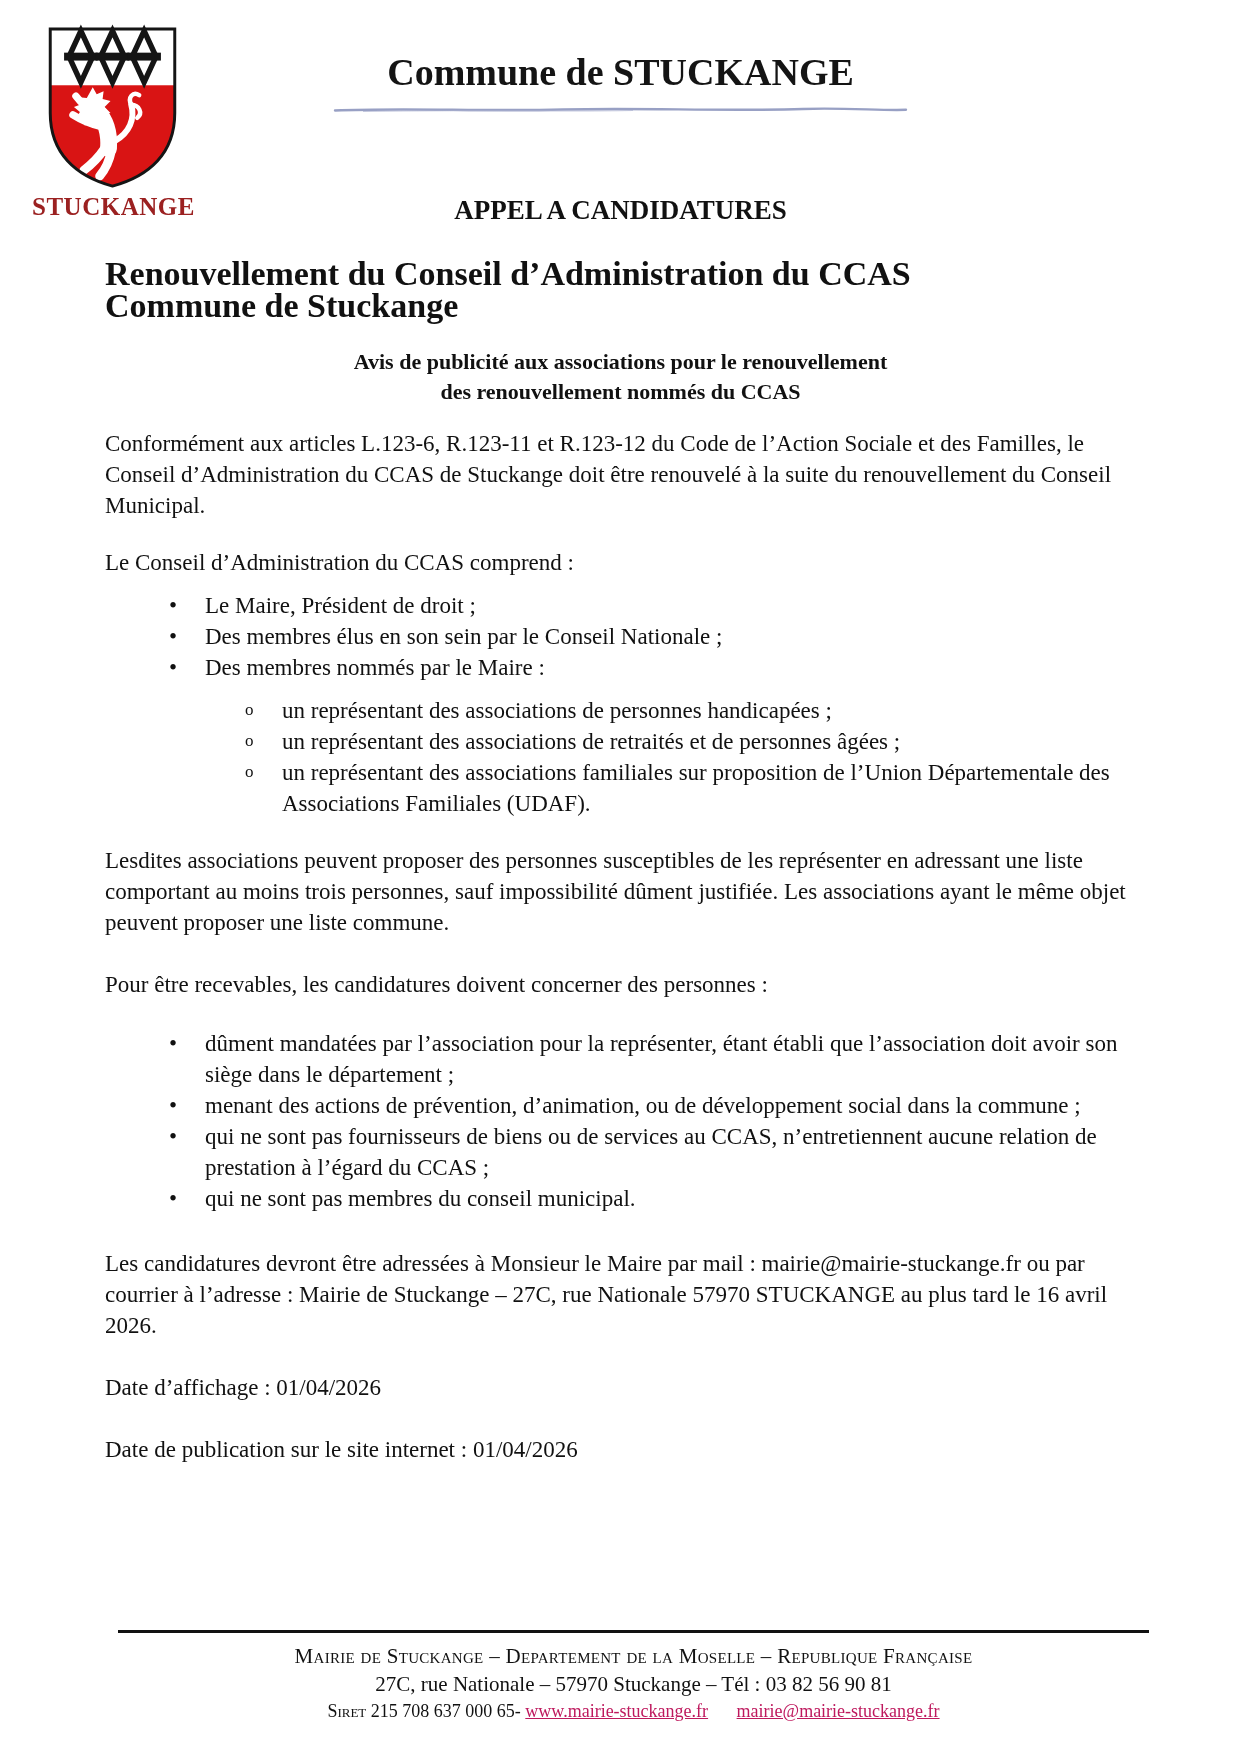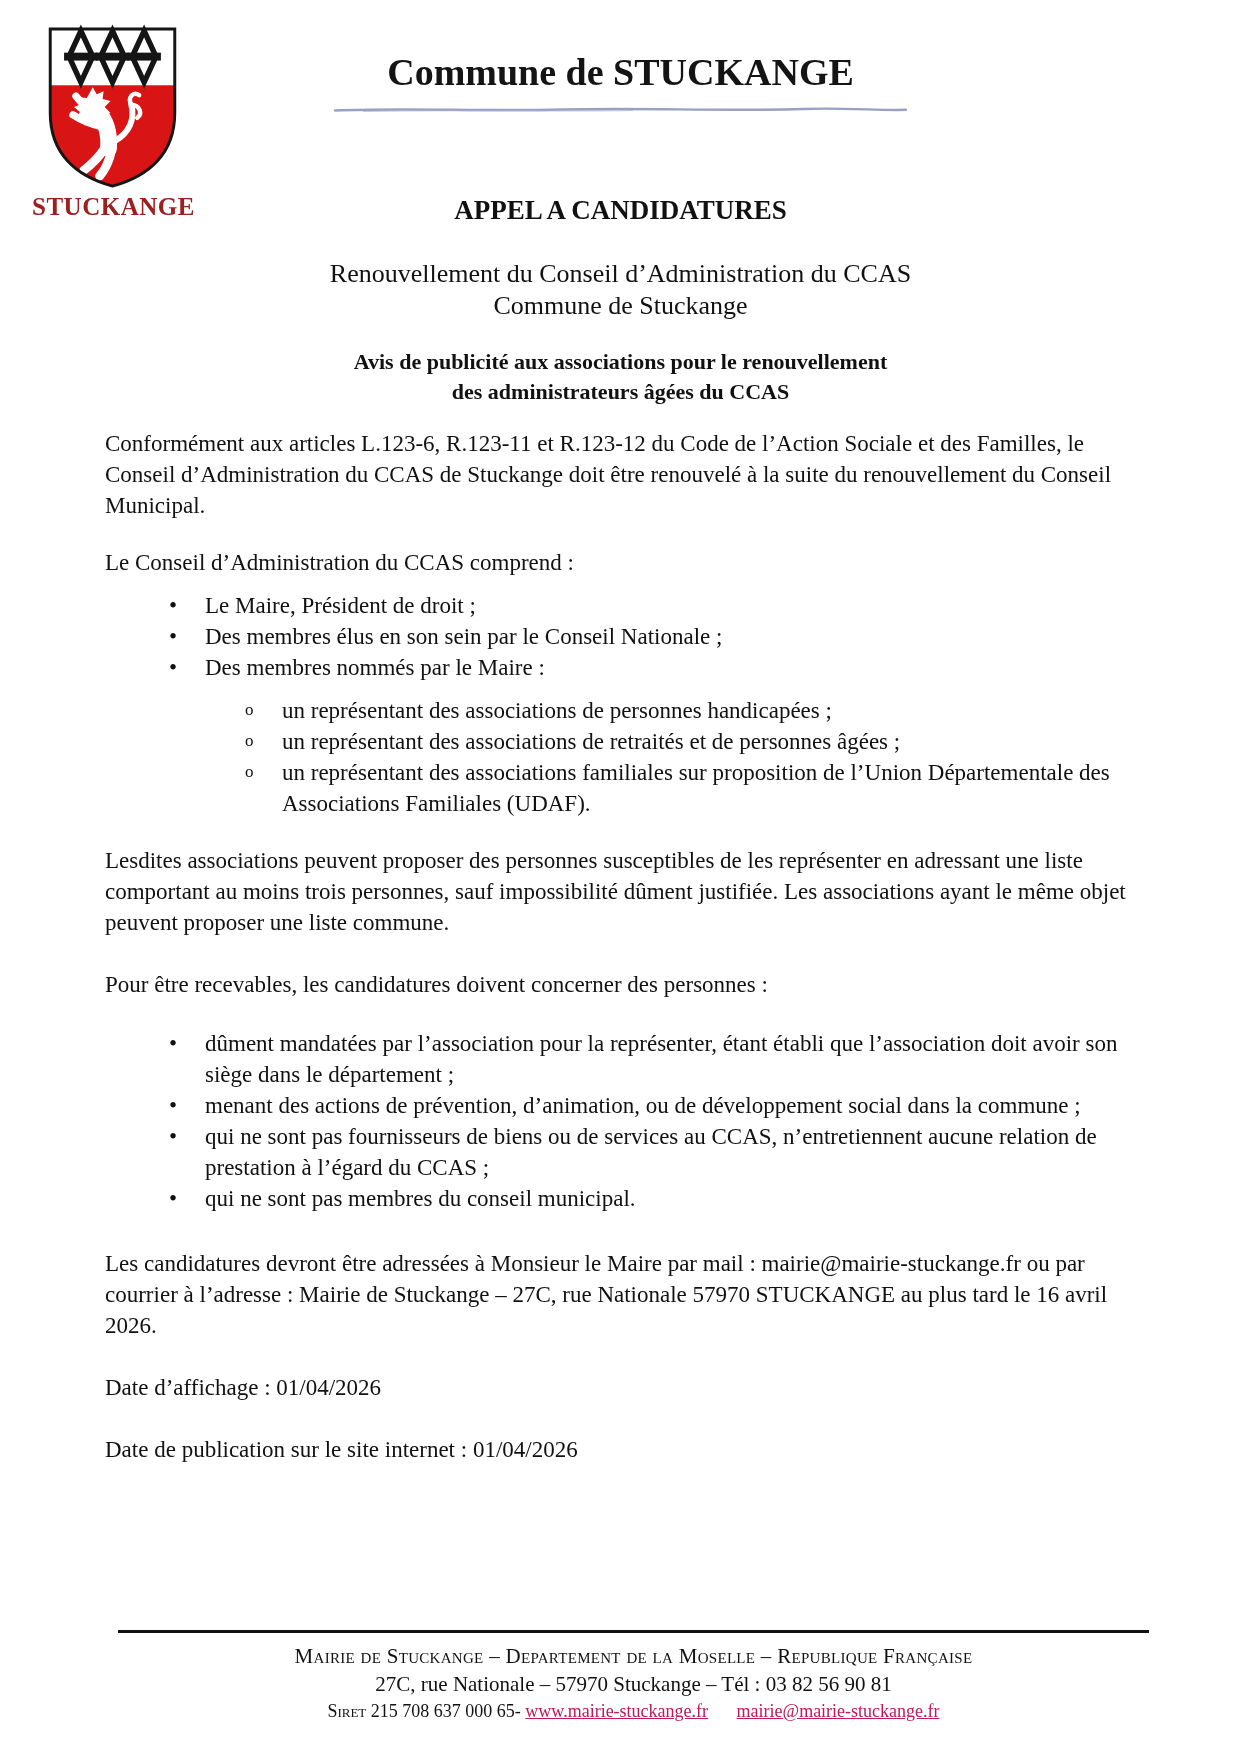--- a/index.html
+++ b/index.html
@@ -28,21 +28,21 @@
     font-size:38px; font-weight:bold; color:#141414;
   }
   .deco-line { position:absolute; left:333px; top:106px; }
 
   
   main {
     position:absolute; left:105px; top:193px; width:1031px;
     font-size:23px; line-height:31px;
   }
   .h-appel   { margin:0; text-align:center; font-size:27px; line-height:34px; font-weight:bold; }
-  .h-sub     { margin:31px 0 0 0; text-align:center; font-size:26px; line-height:32px; font-weight:normal; }
+  .h-sub     { margin:31px 0 0 0; text-align:left; font-size:34px; line-height:32px; font-weight:bold; }
   .h-notice  { margin:25px 0 0 0; text-align:center; font-size:22px; line-height:30px; font-weight:bold; }
 
   p.body-par { margin:21px 0 0 0; }
   p.body-par.tight { margin-top:26px; }
 
   ul.lvl1, ul.lvl2 { list-style:none; margin:12px; padding:0; }
   ul.lvl1 > li { position:relative; padding-left:88px; }
   ul.lvl1 > li::before {
     content:"•"; position:absolute; left:52px; top:0;
     font-size:23px;
@@ -122,21 +122,21 @@
   <main>
     <h1 class="h-appel">APPEL A CANDIDATURES</h1>
 
     <div class="h-sub">
       <div>Renouvellement du Conseil d’Administration du CCAS</div>
       <div>Commune de Stuckange</div>
     </div>
 
     <div class="h-notice">
       <div>Avis de publicité aux associations pour le renouvellement</div>
-      <div>des administrateurs âgées du CCAS</div>
+      <div>des renouvellement nommés du CCAS</div>
     </div>
 
     <p class="body-par">Conformément aux articles L.123-6, R.123-11 et R.123-12 du Code de l’Action Sociale et des Familles, le Conseil d’Administration du CCAS de Stuckange doit être renouvelé à la suite du renouvellement du Conseil Municipal.</p>
 
     <p class="body-par tight">Le Conseil d’Administration du CCAS comprend :</p>
 
     <ul class="lvl1">
       <li>Le Maire, Président de droit ;</li>
       <li>Des membres élus en son sein par le Conseil Nationale ;</li>
       <li>Des membres nommés par le Maire :</li>

